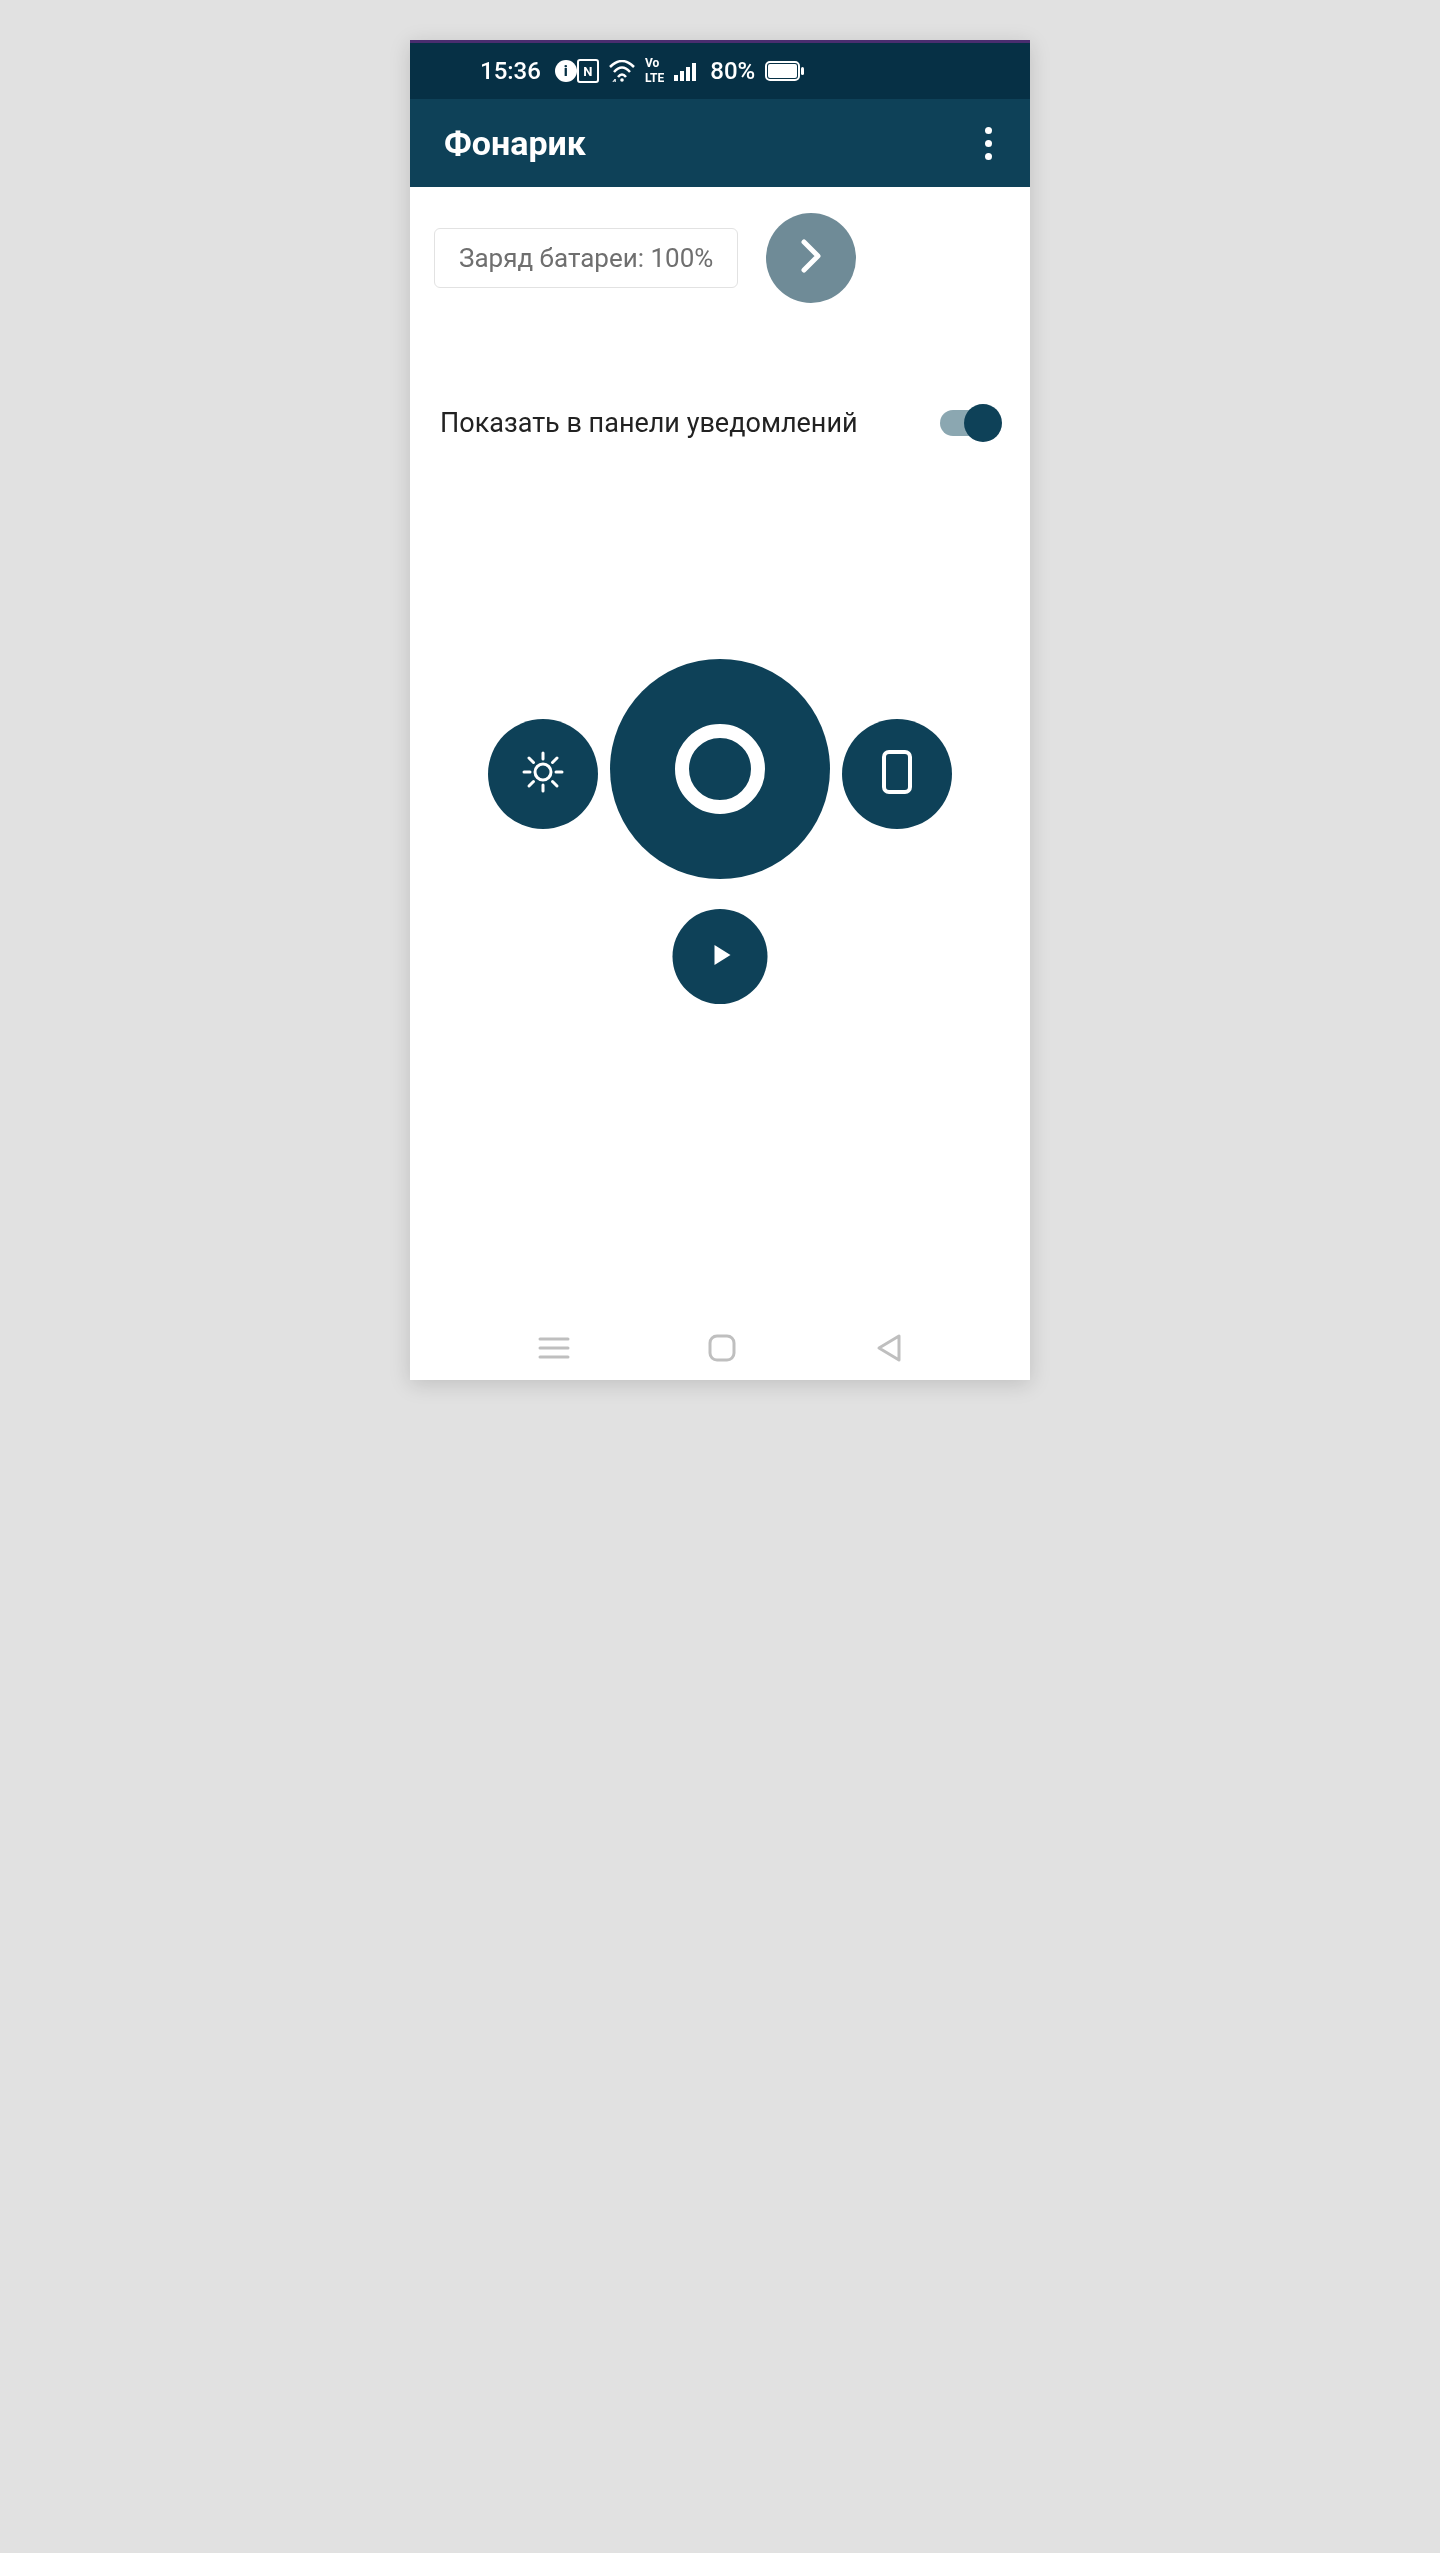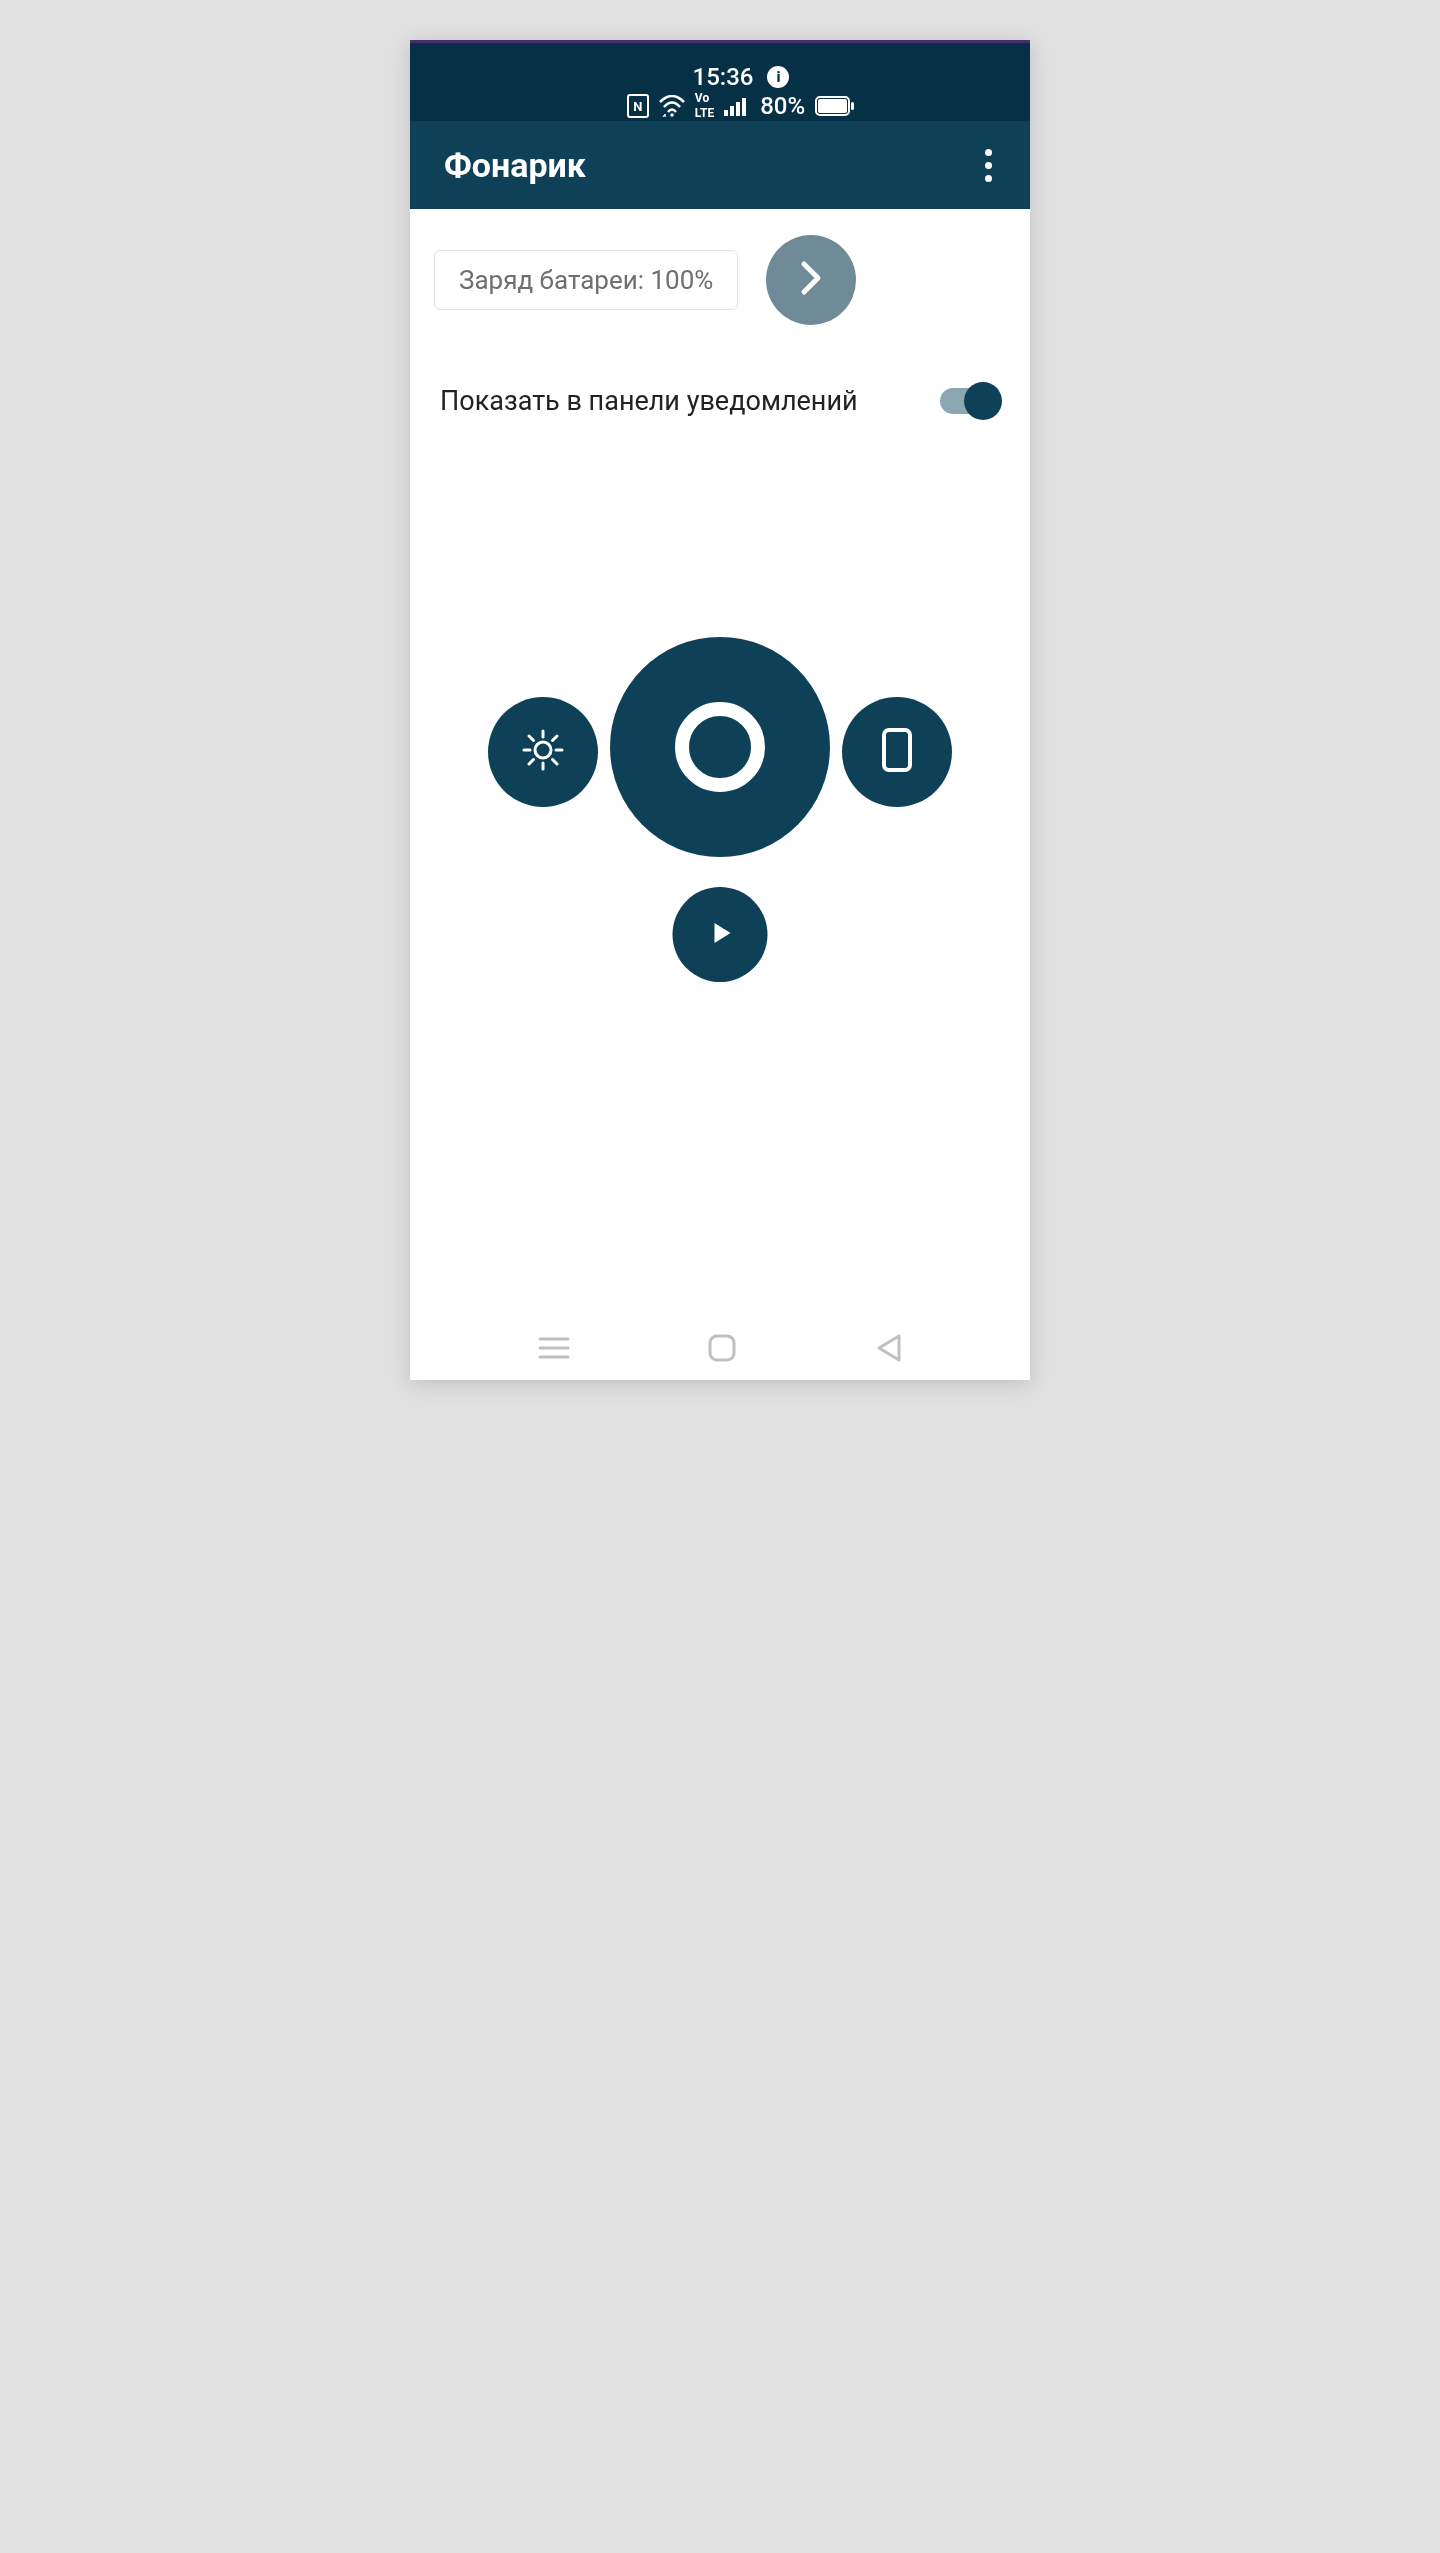--- a/index.html
+++ b/index.html
@@ -20,28 +20,27 @@
     position: relative;
   }
   .top-accent {
     height: 3px;
     background: #4a2d6f;
   }
   
   .status-bar {
     background: #063045;
     color: #fff;
-    height: 78px;
+    height: 56px;
     display: flex;
     align-items: center;
-    justify-content: flex-end;
+    justify-content: flex-start;
     padding: 0 28px 0 70px;
     font-size: 24px;
     font-weight: 500;
-    flex-direction: column;
   }
   .status-left { display: flex; align-items: center; gap: 14px; }
   .status-right { display: flex; align-items: center; gap: 10px; }
   .info-circle {
     width: 22px; height: 22px; border-radius: 50%;
     background: #fff; color: #063045;
     display: inline-flex; align-items: center; justify-content: center;
     font-weight: 800; font-size: 15px;
   }
   .nfc-box {
@@ -73,21 +72,21 @@
   .battery-card {
     border:1px solid #e2e2e2; border-radius:6px;
     padding: 14px 24px; color:#6f6f6f; font-size:26px;
   }
   .next-btn {
     width:90px; height:90px; border-radius:50%;
     background:#6f8b97; display:flex; align-items:center; justify-content:center;
   }
   .toggle-row {
     display:flex; align-items:center; justify-content:space-between;
-    margin-top: 60px; padding: 0 8px 0 6px;
+    margin-top: 104px; padding: 0 8px 0 6px;
   }
   .toggle-label { font-size:27px; color:#222; }
   .switch {
     width:58px; height:26px; border-radius:14px; background:#8ba7b1;
     position:relative;
   }
   .switch-thumb {
     position:absolute; top:-6px; right:-4px;
     width:38px; height:38px; border-radius:50%; background:#0e4158;
   }

